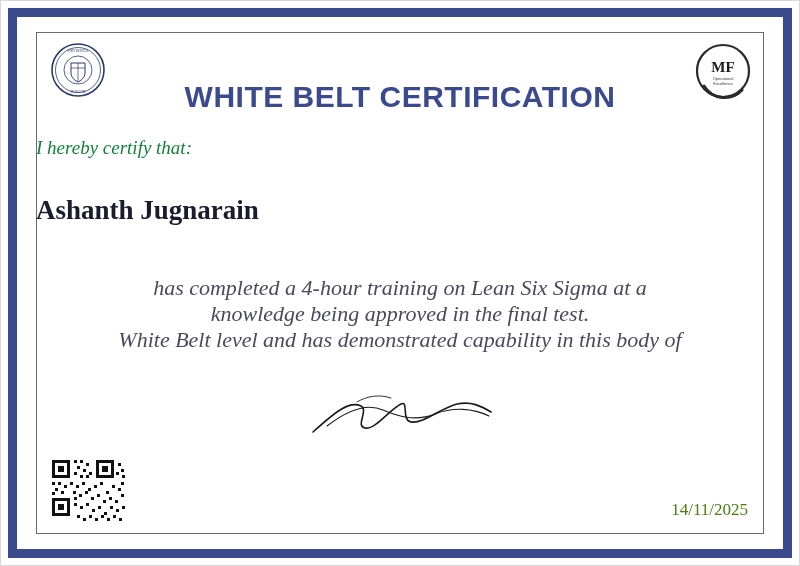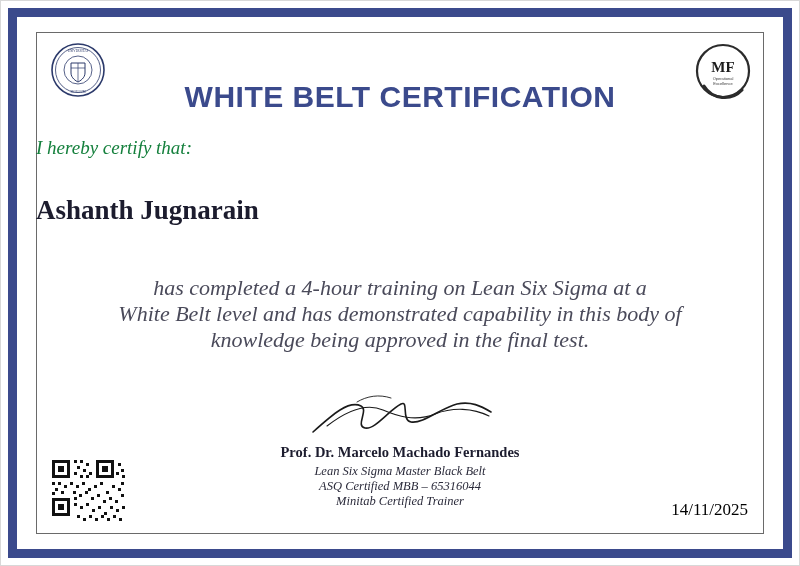--- a/index.html
+++ b/index.html
@@ -170,21 +170,21 @@
     width: 78px;
     height: 66px;
   }
 
   .date {
     position: absolute;
     right: 16px;
     bottom: 14px;
     font-family: "Liberation Serif", serif;
     font-size: 17px;
-    color: #000000;
+    color: #4d7c0f;
   }
 </style>
 </head>
 <body>
 
 <div class="certificate-page">
 
   <div class="page-edge"></div>
   <div class="outer-frame"></div>
   <div class="inner-frame"></div>
@@ -217,38 +217,32 @@
     </div>
 
     <div class="title">WHITE BELT CERTIFICATION</div>
 
     <div class="hereby">I hereby certify that:</div>
 
     <div class="recipient">Ashanth Jugnarain</div>
 
     <div class="body-text">
       <div>has completed a 4-hour training on Lean Six Sigma at a</div>
+      <div>knowledge being approved in the final test.</div>
       <div>White Belt level and has demonstrated capability in this body of</div>
-      <div>knowledge being approved in the final test.</div>
     </div>
 
     <div class="signature">
       <svg width="190" height="48" viewBox="0 0 190 48">
         <path d="M8 40 C28 22, 44 8, 56 14 C64 18, 50 34, 60 36 C70 38, 84 18, 96 12 C104 8, 96 28, 106 30 C118 32, 136 16, 152 12 C166 9, 176 14, 186 20" fill="none" stroke="#1a1a1a" stroke-width="1.6" stroke-linecap="round"></path>
         <path d="M22 34 C40 20, 60 10, 78 18 C92 24, 110 30, 130 22 C148 15, 168 16, 184 24" fill="none" stroke="#1a1a1a" stroke-width="1.1" stroke-linecap="round"></path>
         <path d="M52 10 C62 4, 74 2, 86 6" fill="none" stroke="#1a1a1a" stroke-width="0.9" stroke-linecap="round"></path>
       </svg>
     </div>
 
-    <div class="signer-block">
-      <div class="signer-name">Prof. Dr. Marcelo Machado Fernandes</div>
-      <div class="signer-line">Lean Six Sigma Master Black Belt</div>
-      <div class="signer-line">ASQ Certified MBB – 65316044</div>
-      <div class="signer-line">Minitab Certified Trainer</div>
-    </div>
 
     <div class="qr">
       <svg width="78" height="66" viewBox="0 0 39 33" shape-rendering="crispEdges">
         <rect x="0" y="0" width="39" height="33" fill="#ffffff"></rect>
         <g fill="#111111">
           <rect x="1" y="1" width="9" height="9"></rect>
             <rect x="2.5" y="2.5" width="6" height="6" fill="#ffffff"></rect>
             <rect x="4" y="4" width="3" height="3"></rect>
           <rect x="23" y="1" width="9" height="9"></rect>
             <rect x="24.5" y="2.5" width="6" height="6" fill="#ffffff"></rect>

